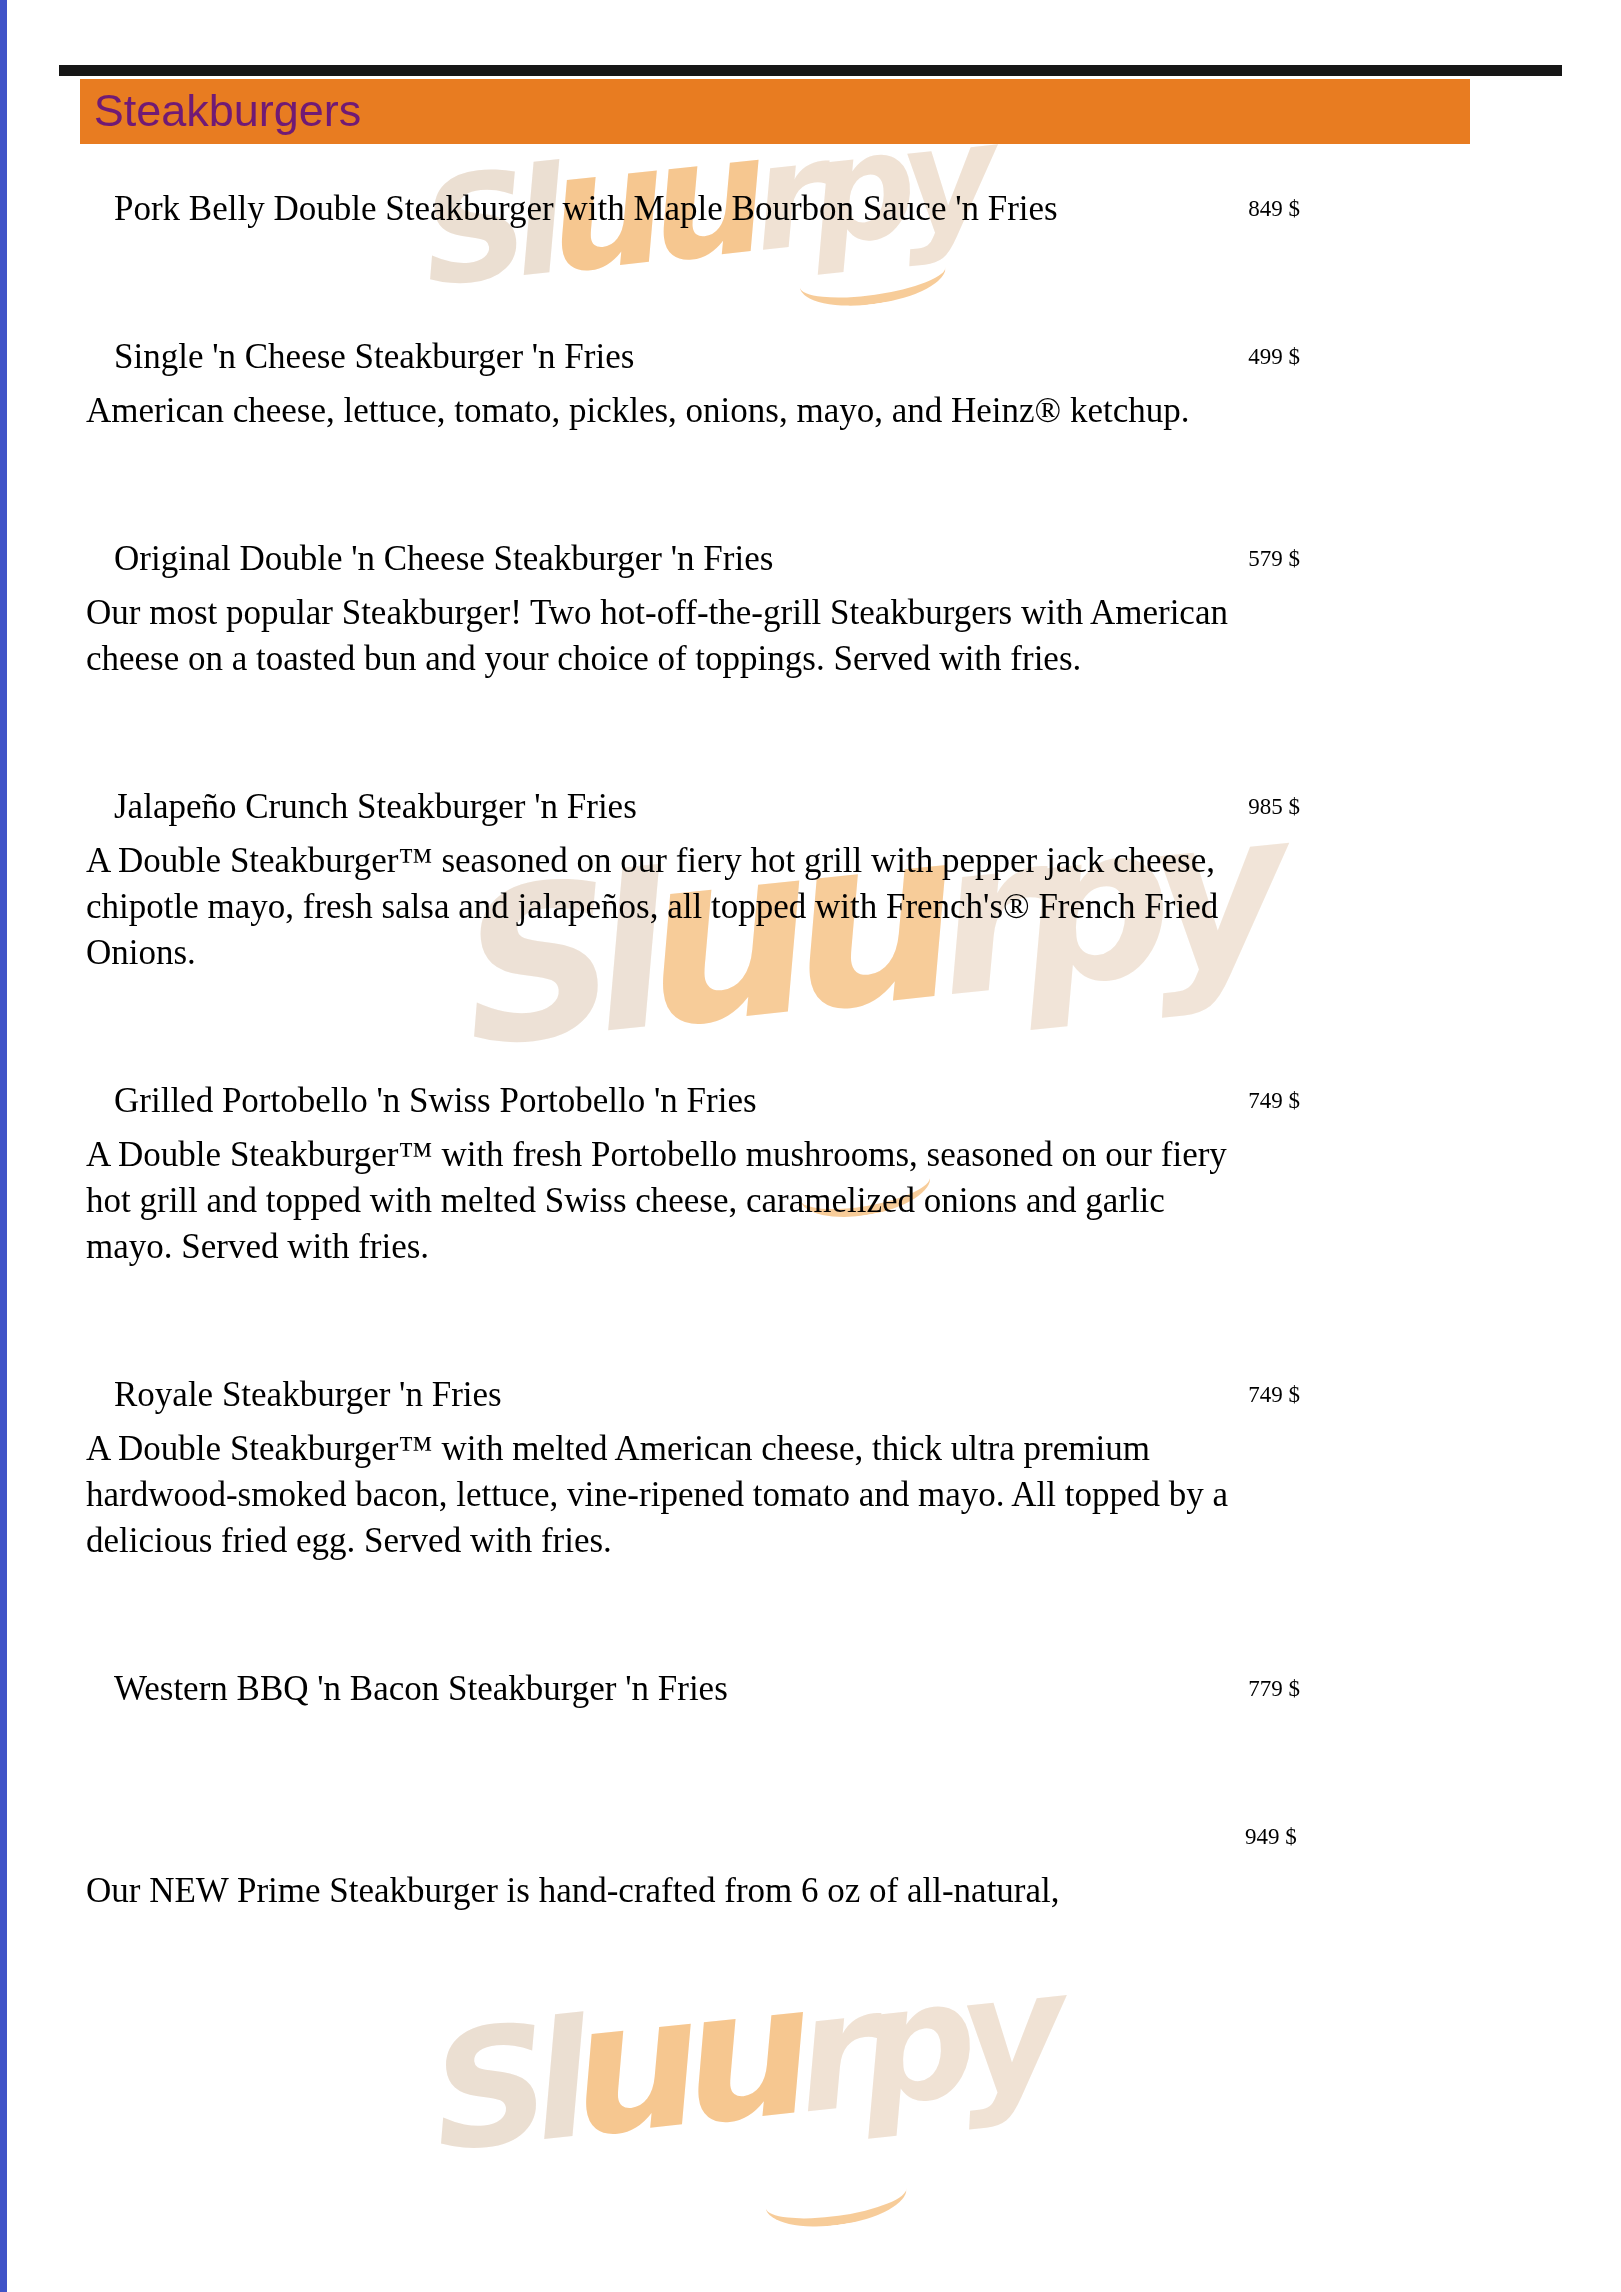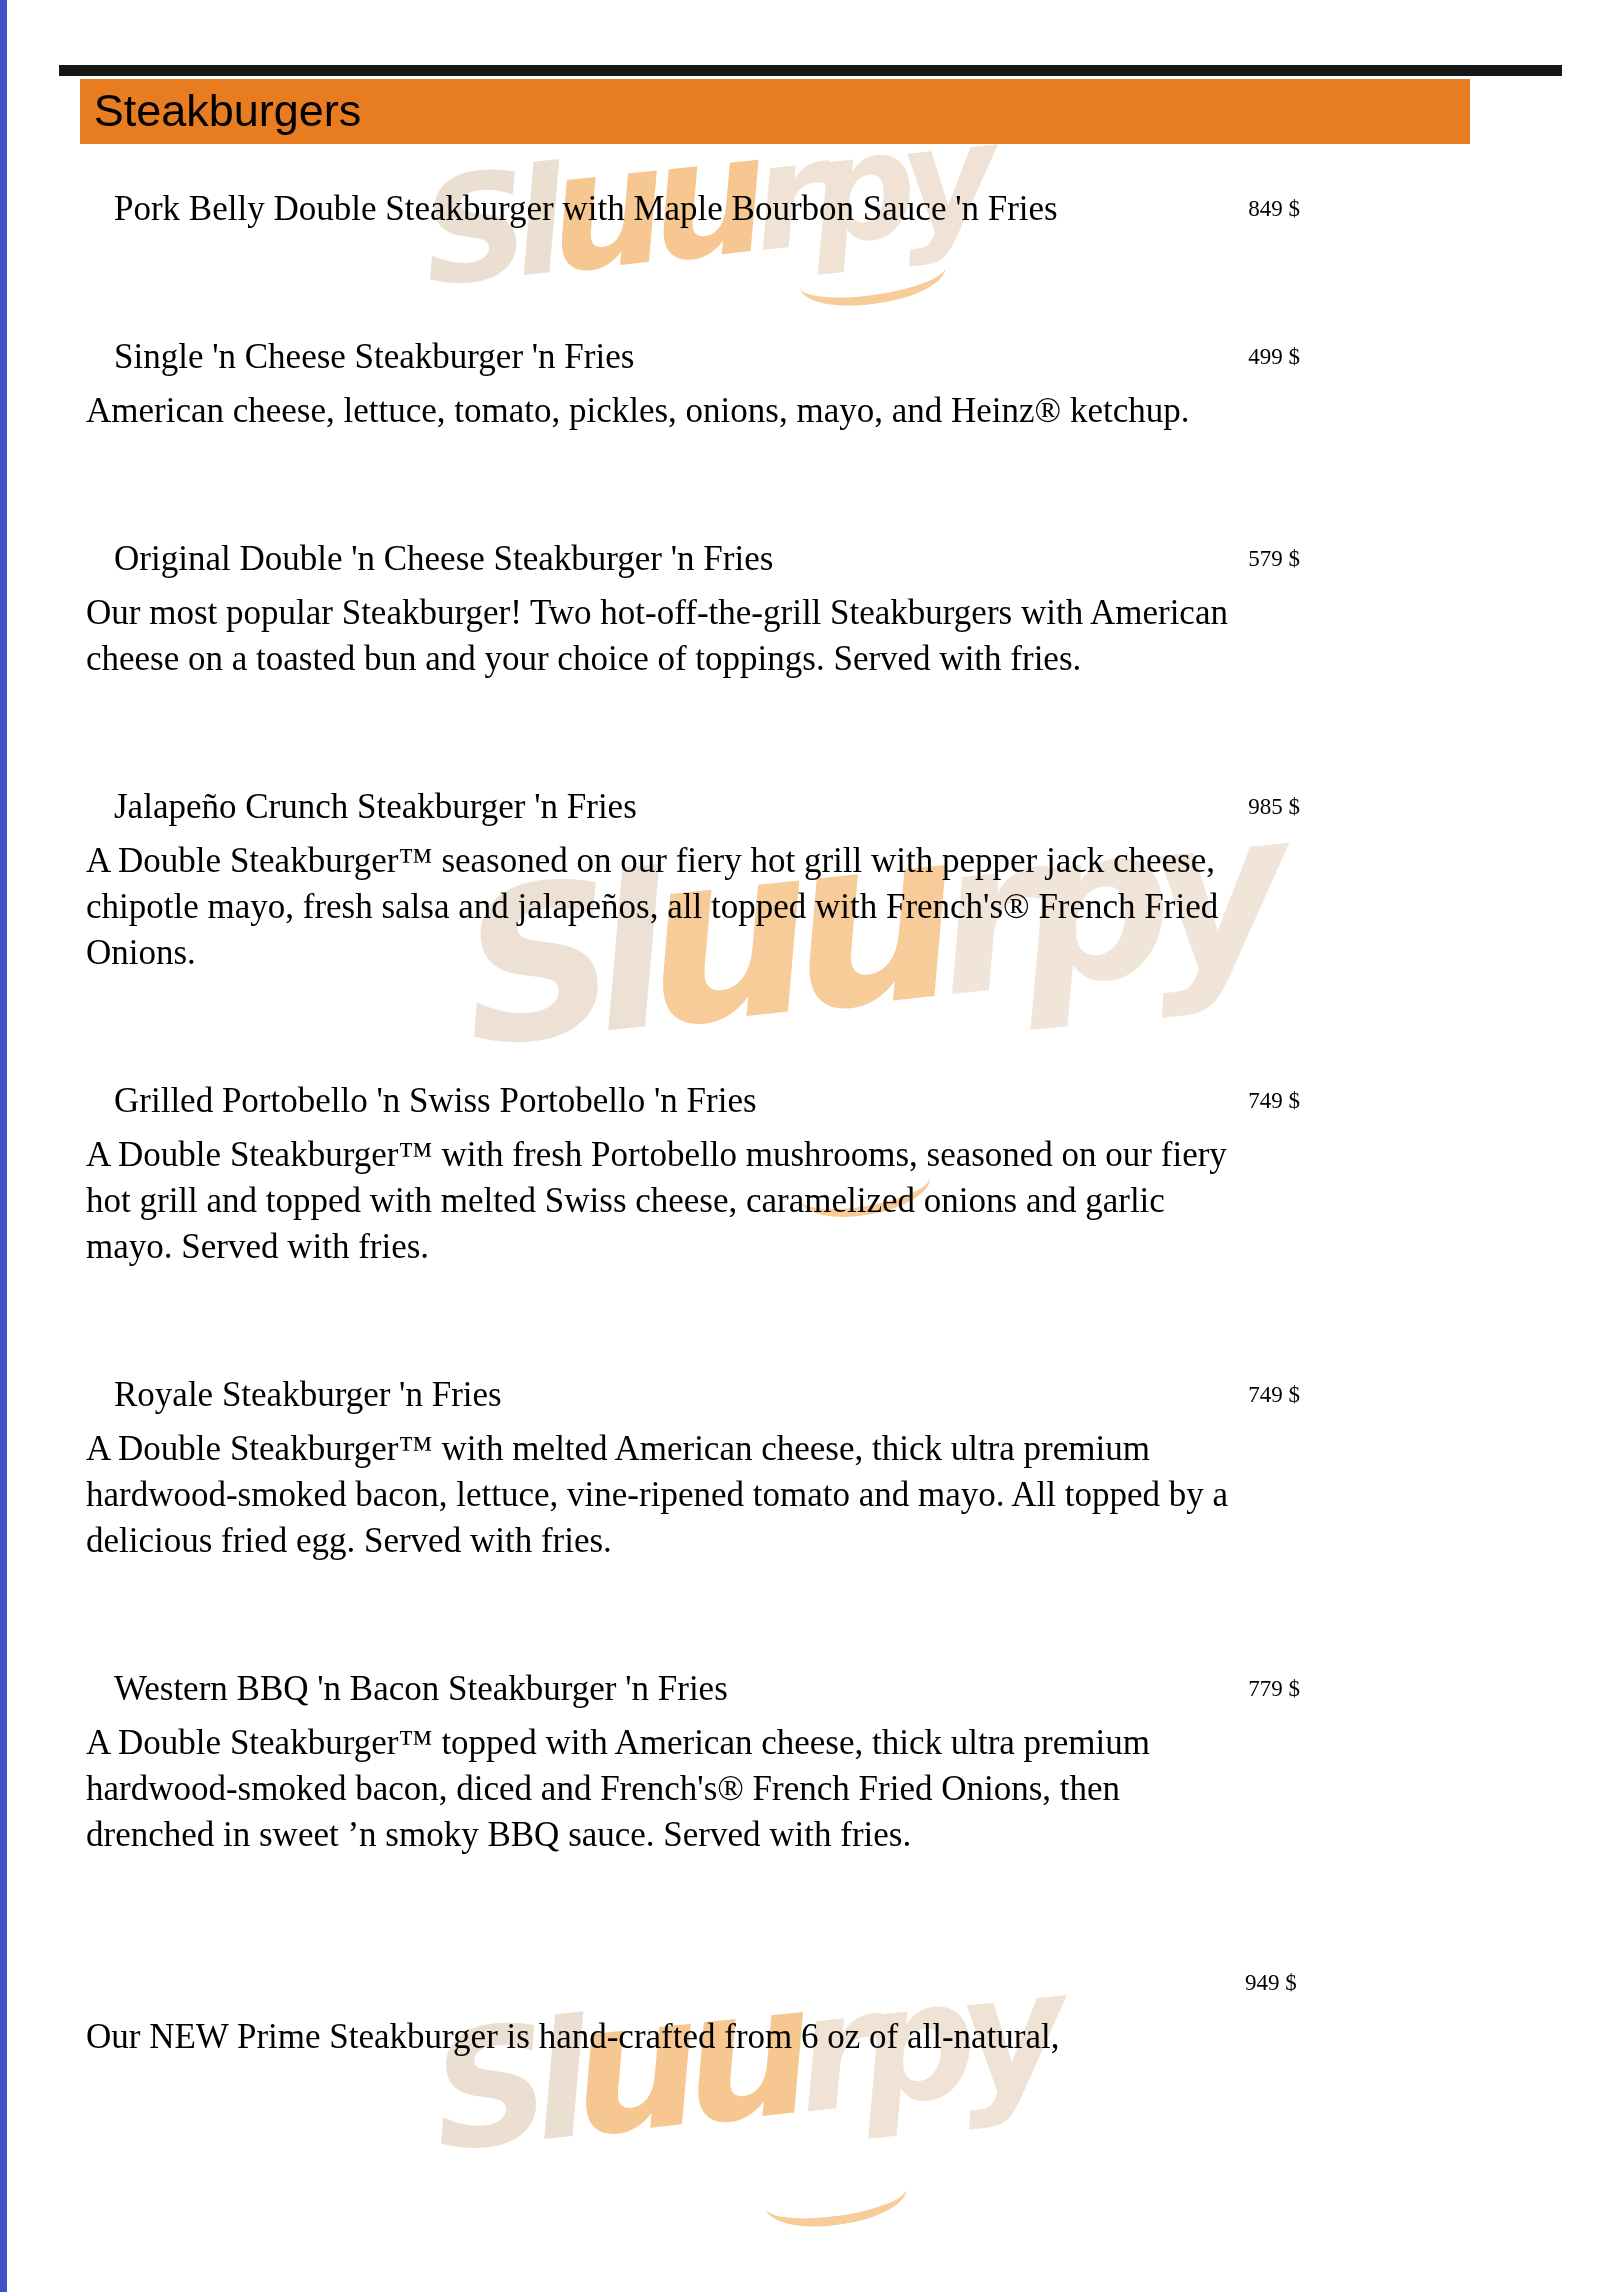--- a/index.html
+++ b/index.html
@@ -36,21 +36,21 @@
     position: absolute;
     left: 80px; top: 79px;
     width: 1390px; height: 65px;
     background: #e87c21;
     z-index: 2;
   }
   .section-header .title {
     font-family: "Liberation Sans", sans-serif;
     font-size: 45px;
     line-height: 63px;
-    color: #000000;
+    color: #701a75;
     padding-left: 13.7px;
     font-weight: 400;
   }
 
   
   .watermark {
     position: absolute;
     z-index: 0;
     font-style: italic;
     font-family: "DejaVu Sans", sans-serif;
@@ -175,21 +175,20 @@
       <div class="item-price">749 $</div>
     </div>
     <div class="item-desc">A Double Steakburger™ with melted American cheese, thick ultra premium hardwood-smoked bacon, lettuce, vine-ripened tomato and mayo. All topped by a delicious fried egg. Served with fries.</div>
   </div>
 
   <div class="menu-item">
     <div class="item-row">
       <div class="item-name">Western BBQ 'n Bacon Steakburger 'n Fries</div>
       <div class="item-price">779 $</div>
     </div>
-    <div class="item-desc">A Double Steakburger™ topped with American cheese, thick ultra premium hardwood-smoked bacon, diced and French's® French Fried Onions, then drenched in sweet ’n smoky BBQ sauce. Served with fries.</div>
   </div>
 
   <div class="menu-item">
     <div class="item-row">
       <div class="item-price">949 $</div>
     </div>
     <div class="item-desc">Our NEW Prime Steakburger is hand-crafted from 6 oz of all-natural,</div>
   </div>
 
 </div>

